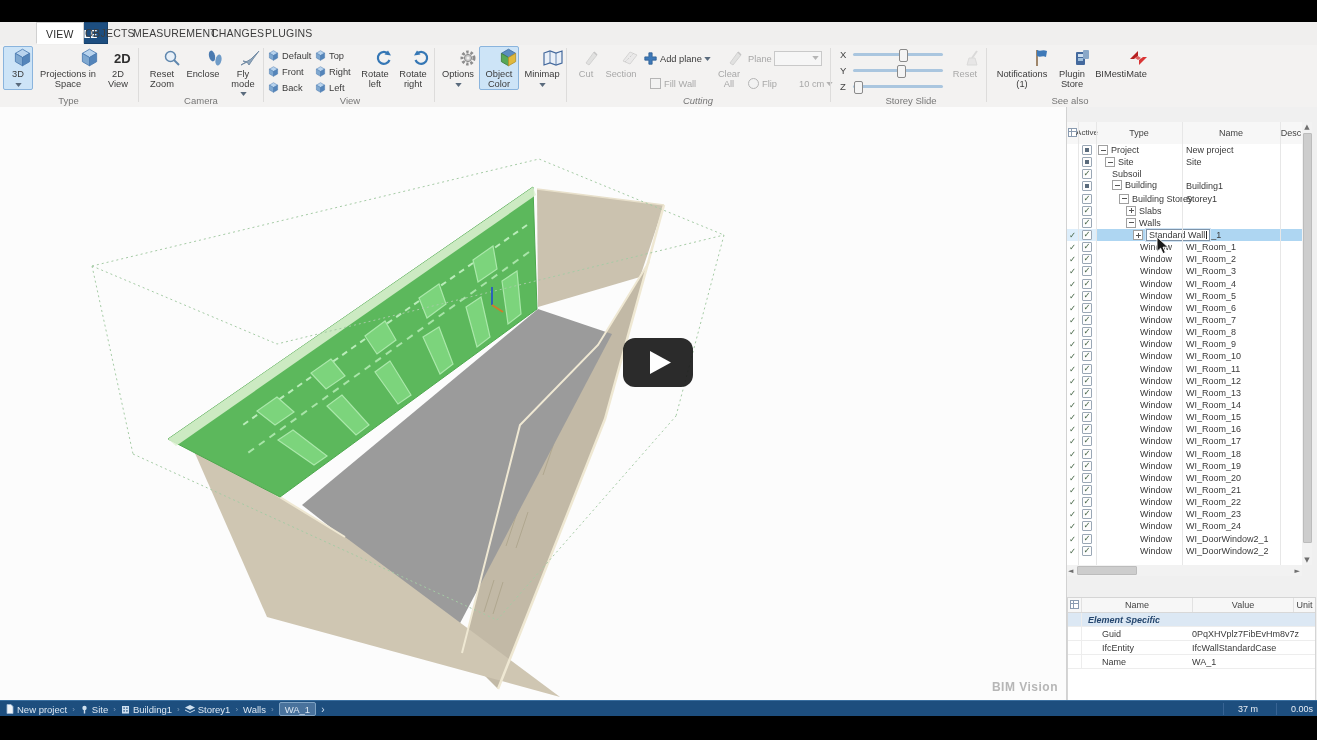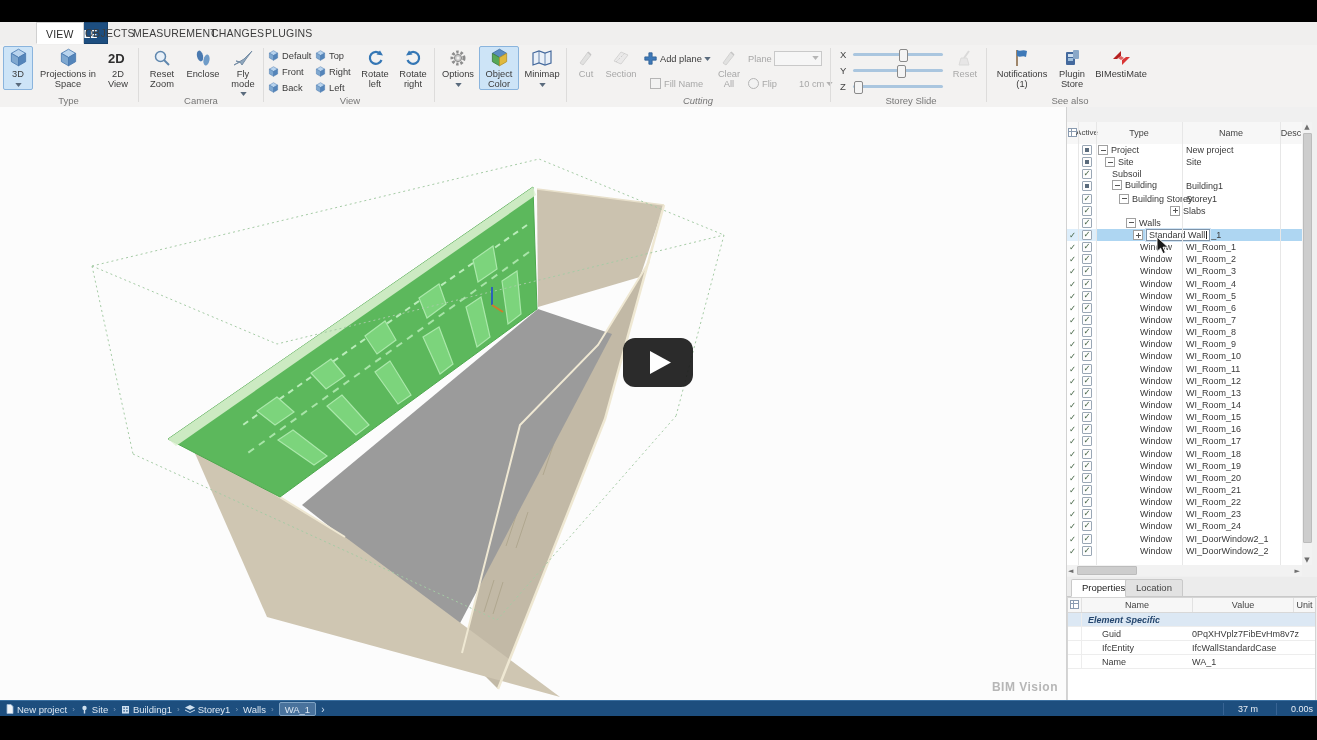--- a/index.html
+++ b/index.html
@@ -12,21 +12,21 @@
   
   #tab-row{left:0;top:22px;width:1317px;height:23px;background:#f0efee;border-bottom:1px solid #dcdcdc;}
   .tab{position:absolute;top:0;height:22px;line-height:22px;padding:0 9px;font-size:10.5px;color:#3c3c3c;letter-spacing:.2px;}
   .tab.file{background:#1d4e80;color:#fff;font-weight:bold;border:1px solid #16406b;}
   .tab.active{background:#fff;border:1px solid #d0d0d0;border-bottom:1px solid #fff;color:#2b2b2b;}
   
   #ribbon{left:0;top:45px;width:1317px;height:62px;background:#f3f2f1;border-bottom:1px solid #d5d5d5;}
   .rsep{position:absolute;top:3px;width:1px;height:54px;background:#dddcdb;}
   .glabel{position:absolute;top:50px;height:11px;font-size:9.5px;color:#777;text-align:center;}
   .bigbtn{position:absolute;top:1px;text-align:center;font-size:9.3px;color:#3b3b3b;border:1px solid transparent;border-radius:2px;cursor:default;}
-  .bigbtn .ic{height:23px;display:flex;align-items:center;justify-content:center;}
+  .bigbtn .ic{height:23px;display:flex;align-items:center;justify-content:flex-end;}
   .bigbtn .lbl{line-height:9.5px;}
   .on{background:#cde4f7;border:1px solid #8ab4dd;}
   .smallbtn{position:absolute;height:15px;display:flex;align-items:center;font-size:9.3px;color:#3b3b3b;white-space:nowrap;}
   .smallbtn .mi{margin-right:3px;display:inline-flex;}
   .dis, .dis *{color:#a8a8a8 !important;}
   .dis svg{opacity:.45;filter:grayscale(1);}
   .caret-i{display:inline-flex;margin-left:2px;vertical-align:middle;}
   .combo{display:inline-block;width:46px;height:13px;background:#f6f6f6;border:1px solid #c9c9c9;position:relative;}
   .combo i{position:absolute;right:1px;top:1px;width:10px;height:10px;display:flex;align-items:center;justify-content:center;}
   .cbx{display:inline-block;width:9px;height:9px;border:1px solid #b5b5b5;background:#f2f2f2;margin-right:3px;}
@@ -315,21 +315,21 @@
       </span>
     <span>Add plane</span>
     <span class="caret-i">
         <svg width="7" height="4" viewBox="0 0 8 5">
           <path d="M0 0h8L4 5z" fill="#5a6b7d"></path>
         </svg>
       </span>
   </div>
   <div class="smallbtn dis" style="left:650px;top:31px;">
     <span class="cbx"></span>
-    <span>Fill Name</span>
+    <span>Fill Wall</span>
   </div>
   <div class="bigbtn dis" style="left:712px;width:32px;">
     <div class="ic">
         <span><svg width="18" height="18" viewBox="0 0 18 18">
             <polygon points="3,14 11,3 14,6 6,16" fill="#cdcdcd" stroke="#a9a9a9"></polygon>
             <line x1="11" y1="3" x2="14" y2="6" stroke="#8f8f8f" stroke-width="1.5"></line>
           </svg></span>
       </div>
     <div class="lbl" style="white-space:normal;">Clear All</div>
   </div>
@@ -568,21 +568,21 @@
         </div>
         <span class="tname">Storey1</span>
       </div>
       <div class="trow" style="height: 12.15px;">
         <div class="c0"></div>
         <div class="cchk">
           <span class="chkbox" style="text-align:center;">
             <span class="tick" style="position:absolute;left:0.5px;top:-1px;">✓</span>
           </span>
         </div>
-        <div style="display: flex; align-items: center; flex: 1 1 0%; height: 100%; padding-left: 30px; position: relative; margin-left: 44px;">
+        <div style="display: flex; align-items: center; flex: 1 1 0%; height: 100%; padding-left: 30px; position: relative;">
           <span class="exp">
             <i class="h"></i>
             <i class="v"></i>
           </span>
           <span>Slabs</span>
         </div>
       </div>
       <div class="trow" style="height: 12.15px;">
         <div class="c0"></div>
         <div class="cchk">
@@ -940,24 +940,20 @@
     <div class="sthumb" style="left:1px;top:11px;width:7px;height:408px;"></div>
     <div class="sarrow" style="left:0;bottom:0;width:10px;">▼</div>
   </div>
 
   <div class="sbar" style="left:0;top:458px;width:235px;height:11px;">
     <div class="sarrow" style="left:1px;top:1px;">◄</div>
     <div class="sthumb" style="left:10px;top:1px;width:58px;height:7px;"></div>
     <div class="sarrow" style="right:2px;top:1px;">►</div>
   </div>
 
-  <div id="props-tabs">
-    <div class="ptab active" style="left:4px;">Properties</div>
-    <div class="ptab" style="left:58px;">Location</div>
-  </div>
   <div id="props-table">
     <div class="phead">
       <div style="width:13px;">
           <span><svg width="9" height="9" viewBox="0 0 9 9">
               <rect x="0.5" y="0.5" width="8" height="8" fill="#fff" stroke="#8a9bb0"></rect>
               <line x1="0.5" y1="3.5" x2="8.5" y2="3.5" stroke="#8a9bb0"></line>
               <line x1="3.5" y1="0.5" x2="3.5" y2="8.5" stroke="#8a9bb0"></line>
             </svg></span>
         </div>
       <div style="width:110px;">Name</div>

